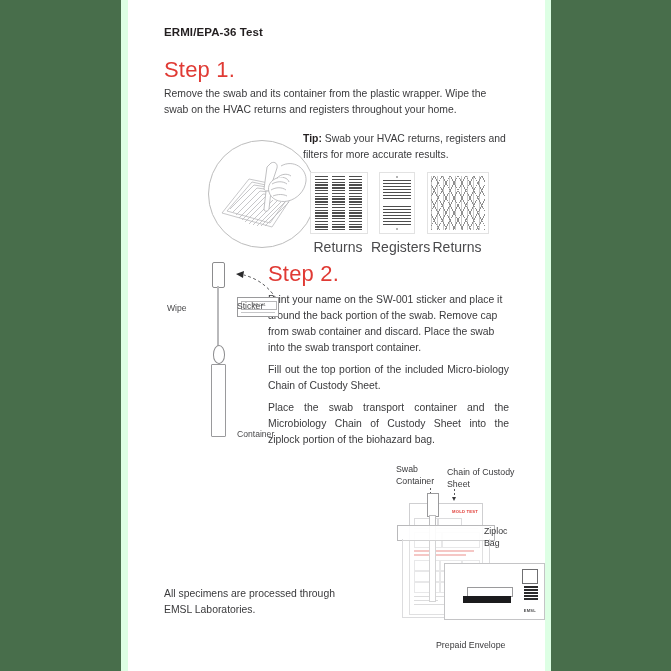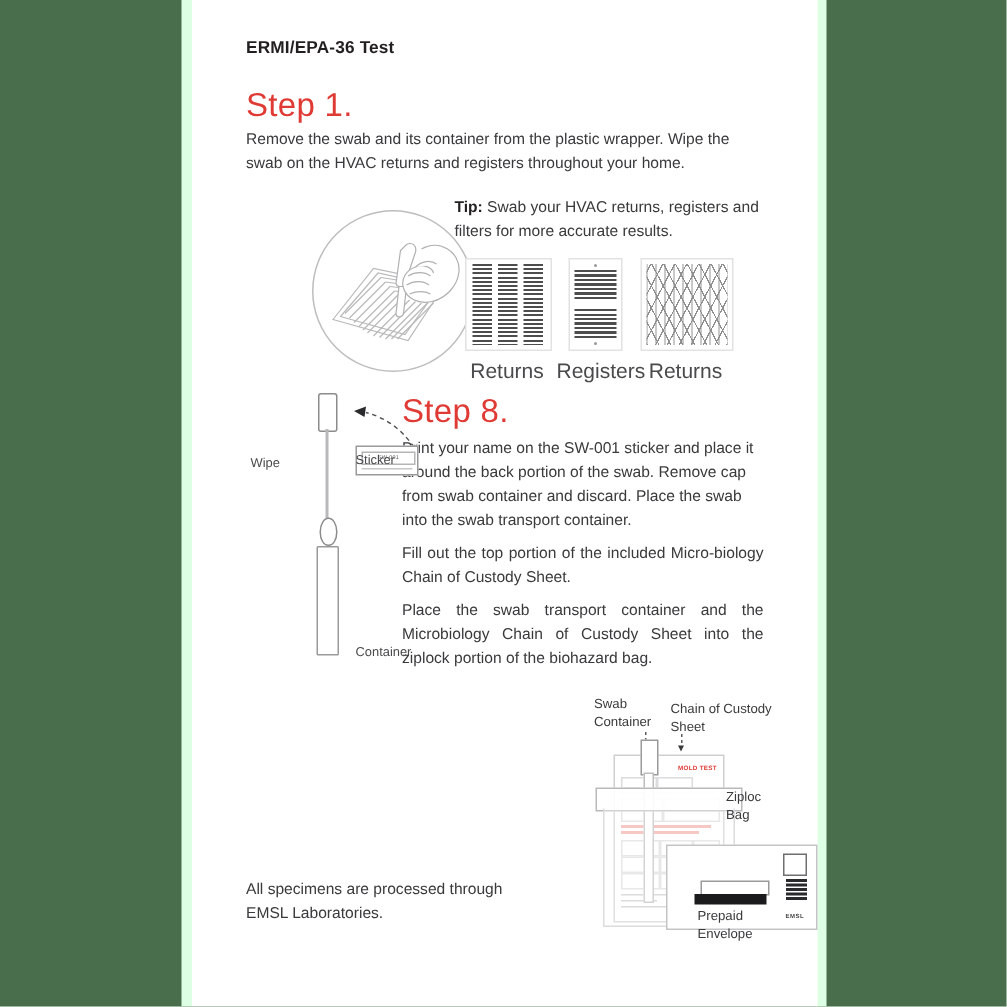--- a/index.html
+++ b/index.html
@@ -106,21 +106,21 @@
 
   .s3p{left:0;width:200px;}
   .s3p1{top:518px;}
   .s3p2{top:586px;}
 
   
   .cal{position:absolute;font-size:8.8px;color:#3a3a3c;line-height:12px;}
   .cal-swab{left:232px;top:463px;width:60px;}
   .cal-coc{left:283px;top:466px;width:90px;}
   .cal-zip{left:320px;top:525px;}
-  .cal-env{left:272px;top:604px;margin-left:29px;}
+  .cal-env{left:272px;top:639px;}
 
   .arrow-dash{position:absolute;width:1px;background:repeating-linear-gradient(to bottom,#5a5a5c 0,#5a5a5c 2px,transparent 2px,transparent 4px);}
   .arrow-head{position:absolute;width:0;height:0;border-left:2.6px solid transparent;border-right:2.6px solid transparent;border-top:4px solid #3a3a3c;}
 
   .coc-sheet{position:absolute;left:245px;top:503px;width:72px;height:110px;border:1px solid #cfcfd1;background:#fff;}
   .coc-logo{position:absolute;right:4px;top:5px;font-size:4.2px;color:#e03a34;font-weight:bold;letter-spacing:.2px;text-align:right;line-height:5px;}
   .coc-line{position:absolute;background:#dcdcde;height:1px;}
   .coc-box{position:absolute;border:1px solid #dcdcde;}
   .coc-red{position:absolute;height:1.6px;background:#f0a9a6;}
   .coc-txt{position:absolute;height:1px;background:#c9c9cb;}
@@ -204,21 +204,21 @@
         <div class="reg-band" style="top:33px;height:20px;"></div>
         <div class="reg-dot" style="bottom:3px;"></div>
       </div>
       <div class="vent-cap c-registers">Registers</div>
 
       <div class="vent v-filters">
         <div class="filter-mesh"></div>
       </div>
       <div class="vent-cap c-filters">Returns</div>
 
-      <div class="step-h s2h">Step 8.</div>
+      <div class="step-h s2h">Step 2.</div>
       <div class="body-t s2p s2p1">Print your name on the SW-001 sticker and place it around the back portion of the swab. Remove cap from swab container and discard. Place the swab into the swab transport container.</div>
       <div class="body-t s2p s2p2 just">Fill out the top portion of the included Micro-biology Chain of Custody Sheet.</div>
       <div class="body-t s2p s2p3 just">Place the swab transport container and the Microbiology Chain of Custody Sheet into the ziplock portion of the biohazard bag.</div>
 
       <div class="swab-cap"></div>
       <div class="swab-stem"></div>
       <div class="swab-tip"></div>
       <div class="lab lab-swab">Wipe</div>
 
       <svg style="position:absolute;left:58px;top:268px;" width="56" height="32">

